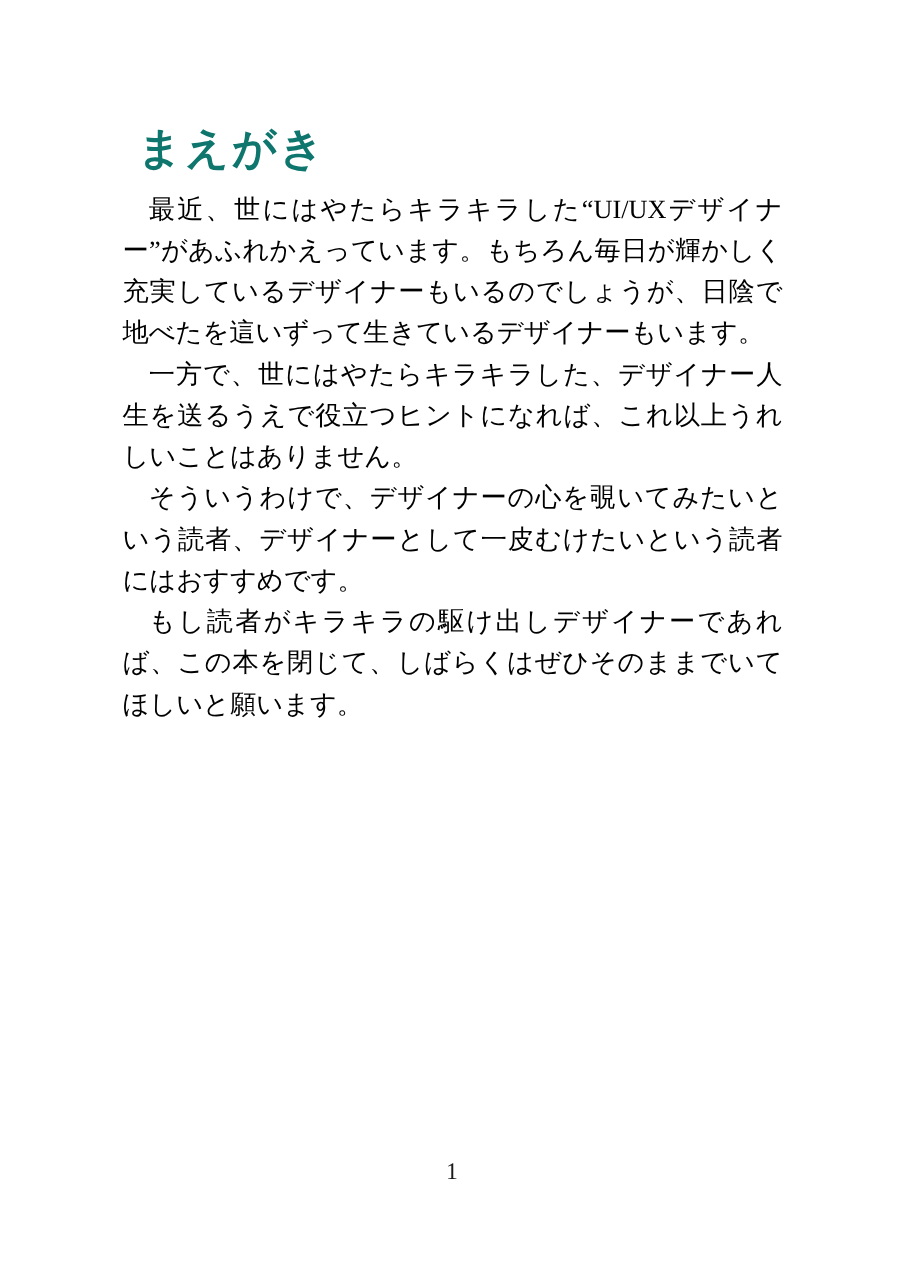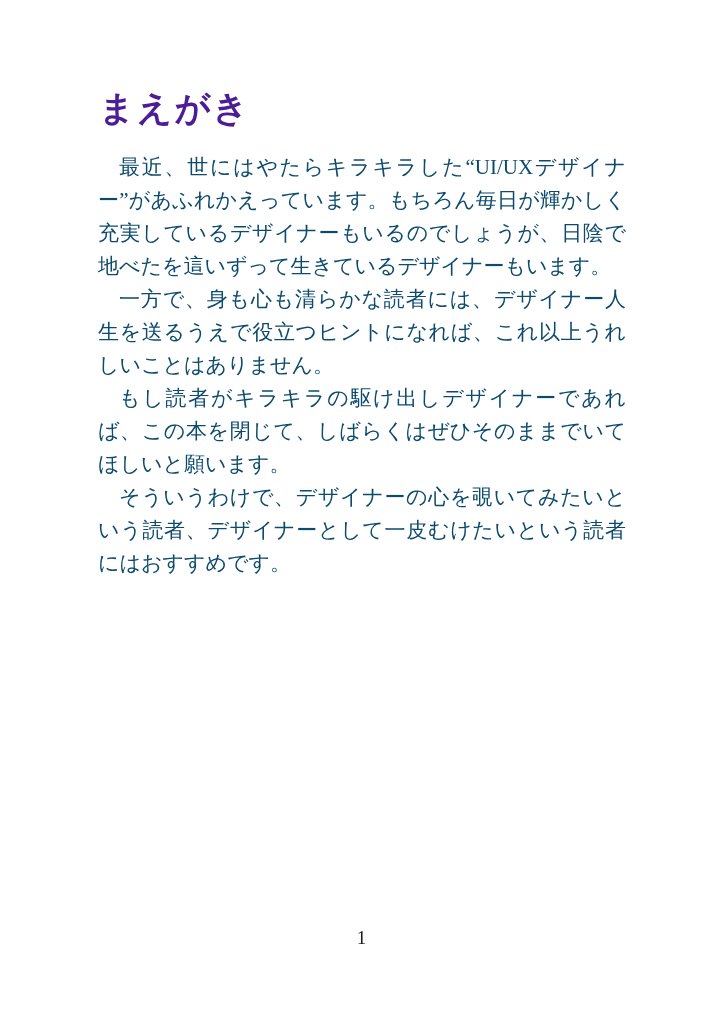--- a/index.html
+++ b/index.html
@@ -16,38 +16,38 @@
     width: 723px;
     height: 1024px;
     background: #ffffff;
     color: #161616;
     overflow: hidden;
   }
   .page-title {
     position: absolute;
     left: 99px;
     top: 89px;
-    margin: 0;
+    margin: 11px;
     font-family: "DejaVu Sans", "Liberation Sans", sans-serif;
     font-weight: bold;
     font-size: 35px;
     line-height: 1.1;
     letter-spacing: 2px;
-    color: #4c1d95;
+    color: #0f766e;
   }
   .body-text {
     position: absolute;
     left: 98px;
     top: 151px;
     width: 528px;
     font-family: "Liberation Serif", "DejaVu Serif", serif;
     font-size: 21px;
     line-height: 33px;
     text-align: justify;
-    color: #0c4a6e;
+    color: #000000;
   }
   .body-text p {
     margin: 0;
     padding: 0;
     text-indent: 1em;
   }
   .page-number {
     position: absolute;
     left: 0;
     top: 927px;
@@ -60,20 +60,20 @@
 </style>
 </head>
 <body>
 
 <div class="page">
 
   <h1 class="page-title">まえがき</h1>
 
   <div class="body-text">
     <p>最近、世にはやたらキラキラした“UI/UXデザイナー”があふれかえっています。もちろん毎日が輝かしく充実しているデザイナーもいるのでしょうが、日陰で地べたを這いずって生きているデザイナーもいます。</p>
-    <p>一方で、身も心も清らかな読者には、デザイナー人生を送るうえで役立つヒントになれば、これ以上うれしいことはありません。</p>
+    <p>一方で、世にはやたらキラキラした、デザイナー人生を送るうえで役立つヒントになれば、これ以上うれしいことはありません。</p>
+    <p>そういうわけで、デザイナーの心を覗いてみたいという読者、デザイナーとして一皮むけたいという読者にはおすすめです。</p>
     <p>もし読者がキラキラの駆け出しデザイナーであれば、この本を閉じて、しばらくはぜひそのままでいてほしいと願います。</p>
-    <p>そういうわけで、デザイナーの心を覗いてみたいという読者、デザイナーとして一皮むけたいという読者にはおすすめです。</p>
   </div>
 
   <div class="page-number">1</div>
 
 </div>
 
 </body></html>

